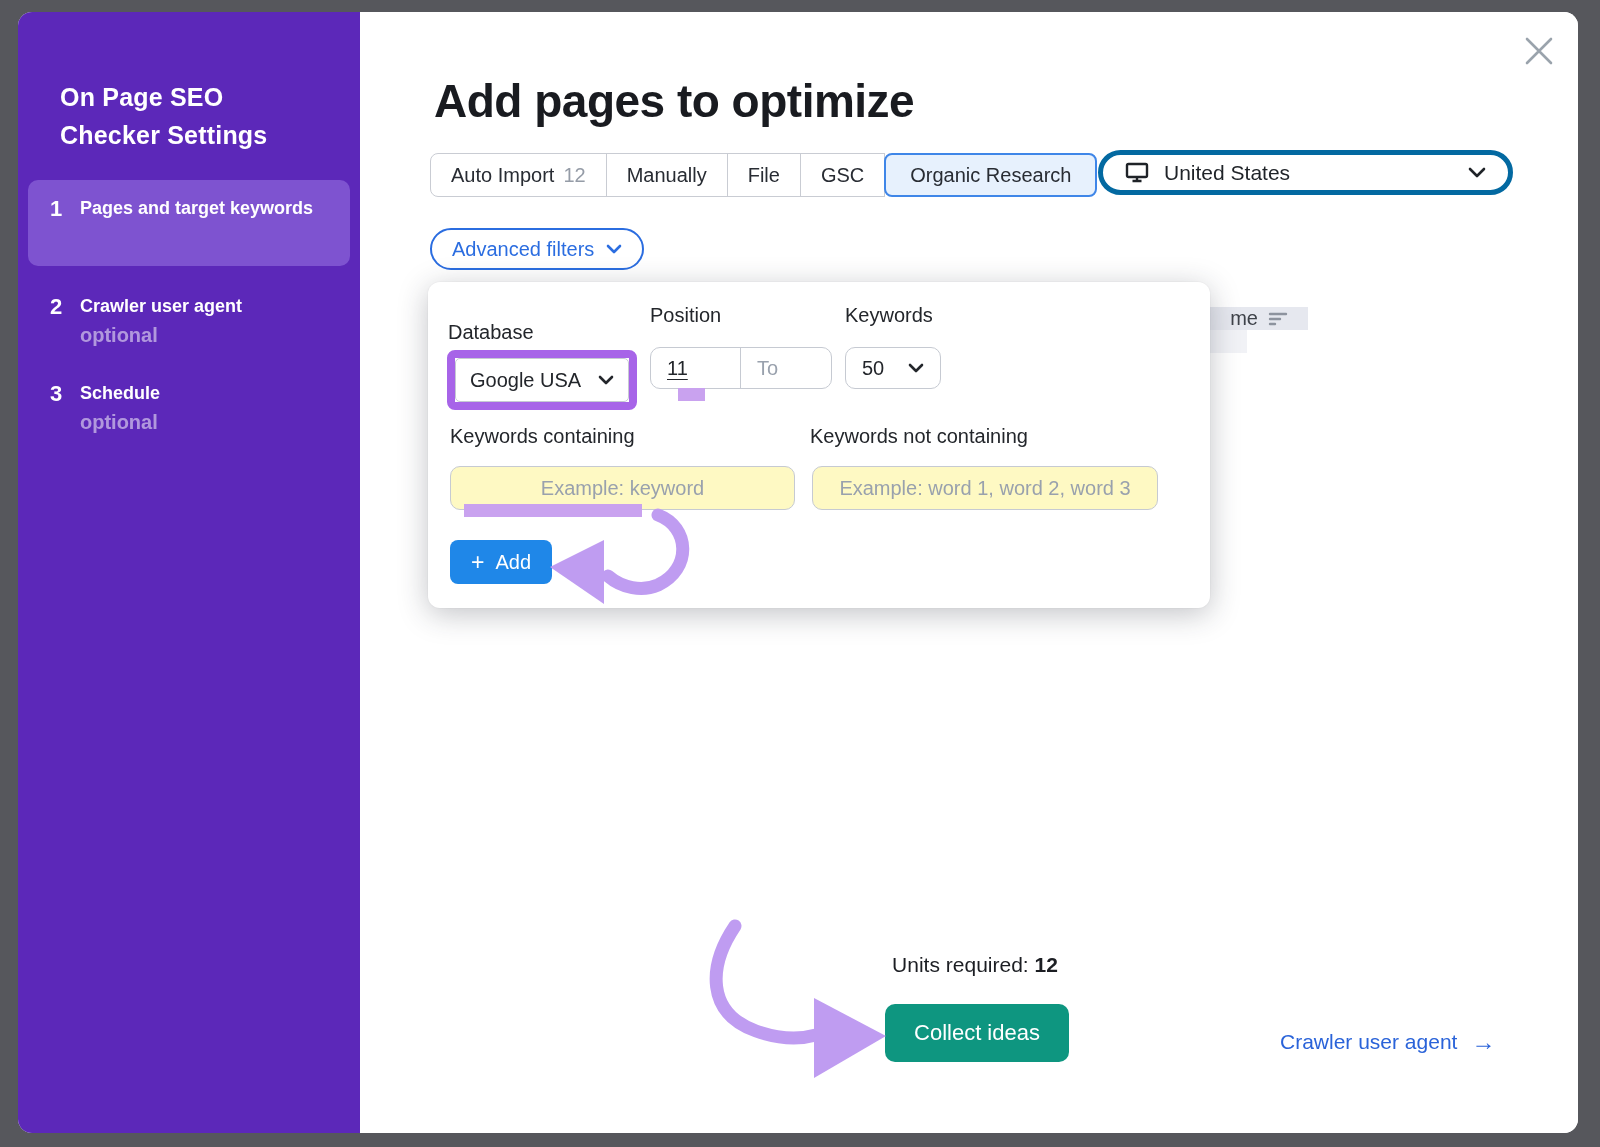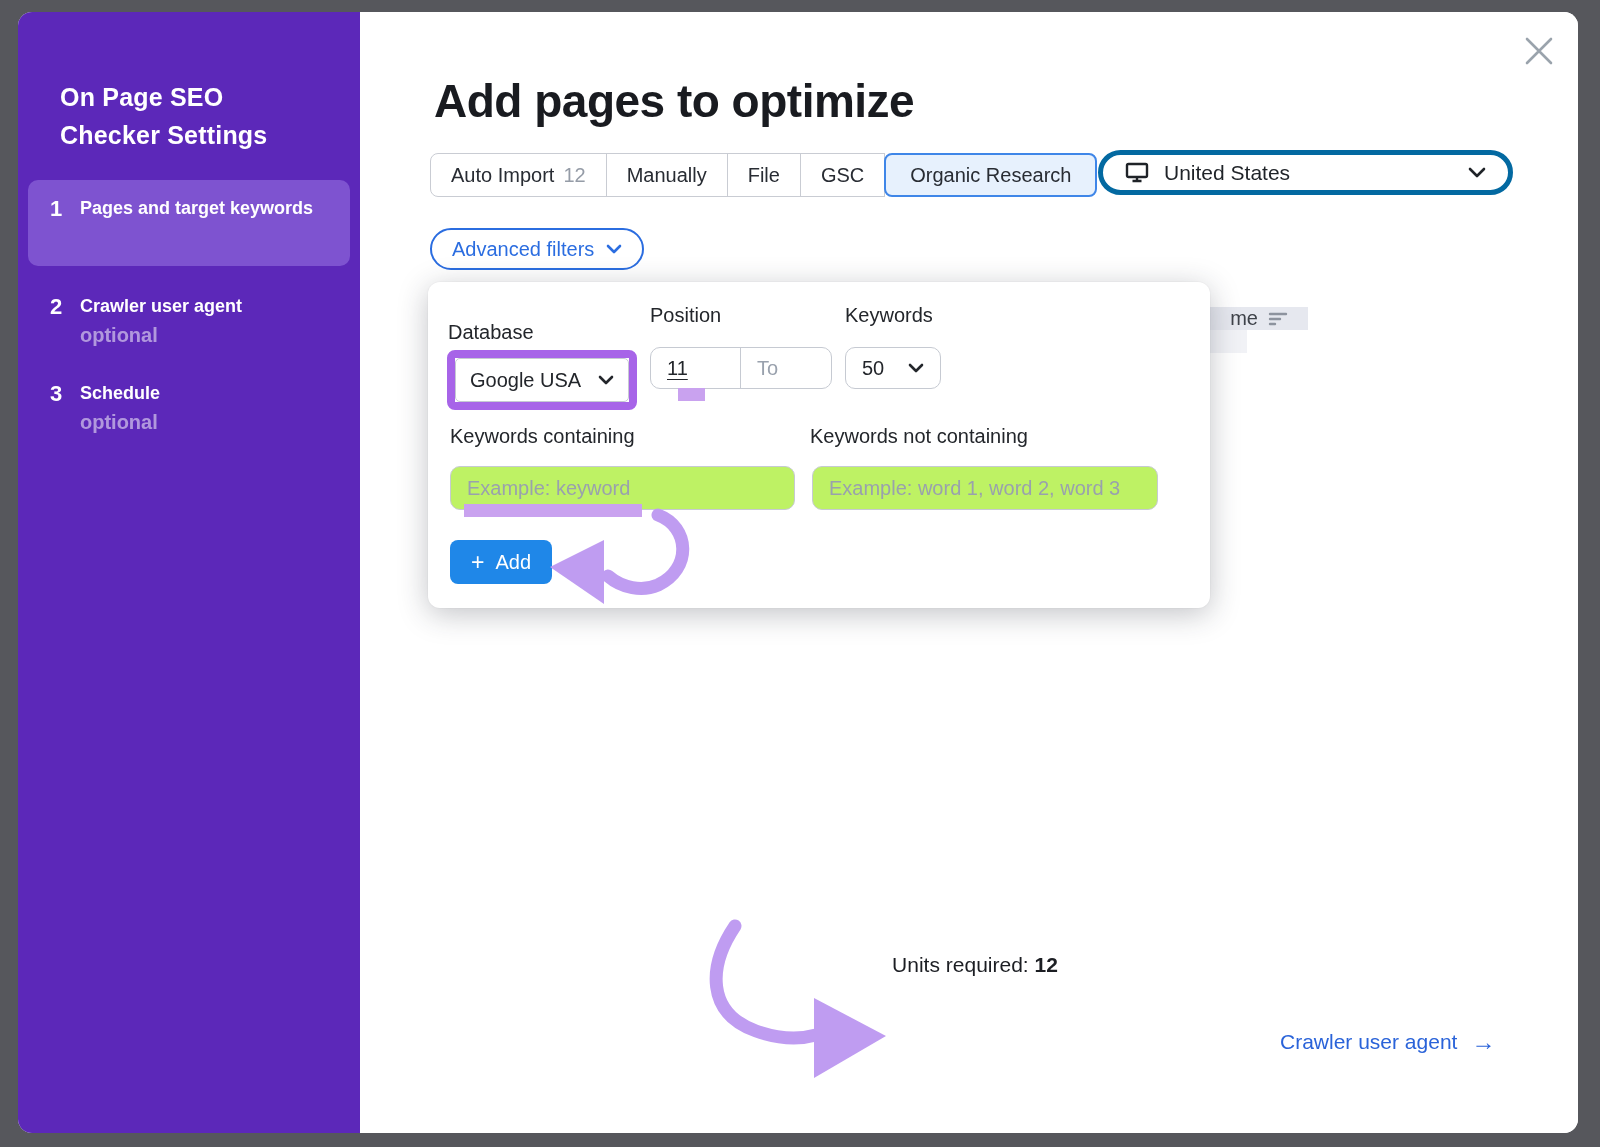--- a/index.html
+++ b/index.html
@@ -99,21 +99,21 @@
   .posgroup {
     position:absolute; left:222px; top:65px; width:182px; height:42px;
     border:1px solid #c6cad2; border-radius:10px; display:flex; overflow:hidden; background:#fff;
   }
   .posgroup input { border:none; outline:none; font-size:20px; font-family:inherit; width:50%; padding:0 0 0 16px; color:#23262b; background:transparent; }
   .posgroup .from { border-right:1px solid #c6cad2; text-decoration:underline; text-underline-offset:4px; }
   .posgroup input::placeholder { color:#99a1ad; }
   .pos-marker { position:absolute; left:250px; top:106px; width:27px; height:13px; background:#c9a2ef; z-index:3; }
   .kw-input {
     position:absolute; height:44px; border:1px solid #c6cad2; border-radius:10px;
-    font-size:20px; font-family:inherit; padding:0 16px; color:#23262b; outline:none; background:#bef264;
+    font-size:20px; font-family:inherit; padding:0 16px; color:#23262b; outline:none; background:#fef9c3;text-align:center;
   }
   .kw-input::placeholder { color:#99a1ad; }
   .kwc { left:22px; top:184px; width:345px; }
   .kwnc { left:384px; top:184px; width:346px; }
   .kwc-underline { position:absolute; left:36px; top:222px; width:178px; height:13px; background:#c9a2ef; z-index:3; }
   .add-btn {
     position:absolute; left:22px; top:258px; width:102px; height:44px;
     background:#1f87e8; color:#fff; border:none; border-radius:8px;
     display:flex; align-items:center; justify-content:center; gap:11px;
     font-size:20px; font-family:inherit; cursor:pointer; z-index:4;
@@ -278,20 +278,21 @@
         <path d="M118 8 C 150 20 152 62 118 78 C 102 85 82 81 68 69" fill="none" stroke="#bf9cf1" stroke-width="13" stroke-linecap="round"></path>
         <polygon points="64,33 10,60 64,97" fill="#bf9cf1"></polygon>
       </svg>
     </section>
 
     <div class="units">
       <span>Units required:</span>
       <b>12</b>
     </div>
 
+    <button class="collect-btn">Collect ideas</button>
 
     <svg class="arrow2" width="200" height="172" viewBox="0 0 200 172">
       <path d="M 37 8 C 10 48 8 95 58 113 C 78 120 100 122 118 117" fill="none" stroke="#bf9cf1" stroke-width="13" stroke-linecap="round"></path>
       <polygon points="116,80 188,118 116,160" fill="#bf9cf1"></polygon>
     </svg>
 
     <a class="crawler-link">
       <span>Crawler user agent</span>
       <span class="arrowglyph">→</span>
     </a>

